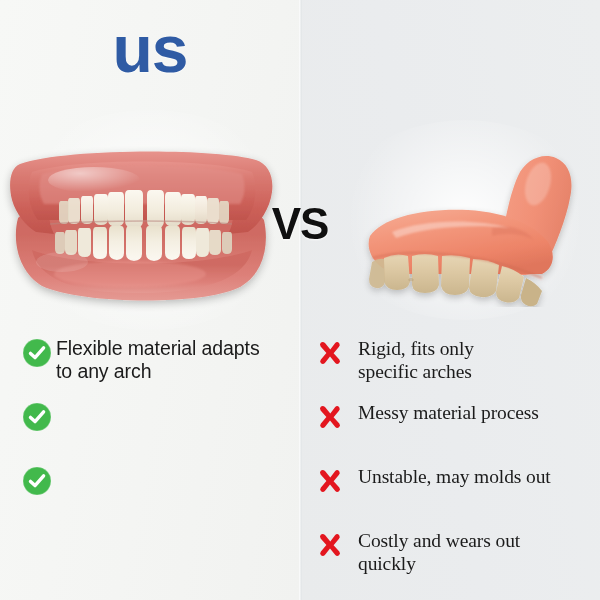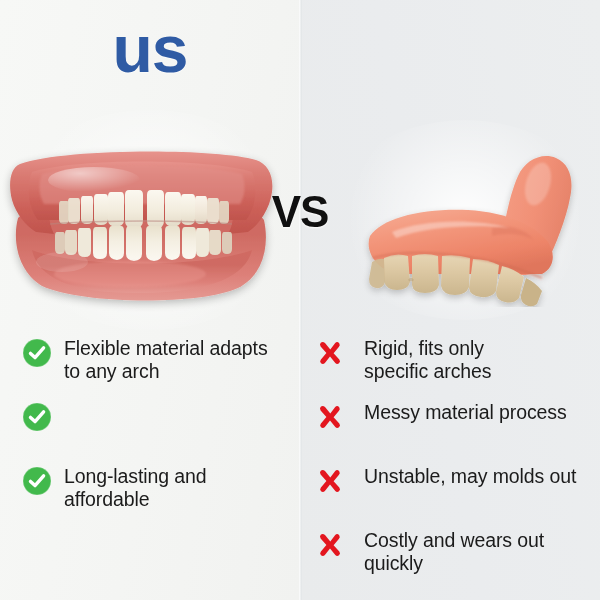--- a/index.html
+++ b/index.html
@@ -78,21 +78,21 @@
     font-weight: 400;
     letter-spacing: 0px;
     color: #555759;
     text-shadow: 0 1px 1px rgba(255,255,255,0.6);
   }
 
   
   .vs-badge {
     position: absolute;
     left: 246px;
-    top: 184px;
+    top: 196px;
     width: 108px;
     height: 56px;
     display: flex;
     align-items: center;
     justify-content: center;
     font-size: 44px;
     font-weight: 700;
     letter-spacing: -1px;
     color: #101010;
     z-index: 6;
@@ -122,31 +122,31 @@
     height: 64px;
   }
   .bullet-mark {
     flex: 0 0 auto;
     width: 30px;
     height: 30px;
     margin-top: 2px;
     display: block;
   }
   .bullet-text {
-    margin-left: 12px;
+    margin-left: 4px;
     font-size: 19.5px;
     line-height: 23px;
     color: #1b1b1b;
     font-weight: 400;
     letter-spacing: -0.1px;
     white-space: pre-line;
     padding-top: 1px;
   }
   .bullets-right .bullet-mark { width: 28px; height: 28px; margin-top: 3px; }
-  .bullets-right .bullet-text { margin-left: 20px; }
+  .bullets-right .bullet-text { margin-left: 14px; font-family: Liberation Serif, serif; }
 </style>
 </head>
 <body>
 
 <div id="canvas">
 
   <div class="panel panel-left"></div>
   <div class="panel panel-right"></div>
   <div class="glow glow-l"></div>
   <div class="glow glow-r"></div>
@@ -340,22 +340,20 @@
         <path d="M8.5,15.4 L13,19.6 L21.6,9.8" fill="none" stroke="#ffffff" stroke-width="3.4" stroke-linecap="round" stroke-linejoin="round"></path>
       </svg>
     </div>
 
     <div class="bullet-row">
       <svg class="bullet-mark" viewBox="0 0 30 30">
         <circle cx="15" cy="15" r="14" fill="#42b94c"></circle>
         <circle cx="15" cy="15" r="14" fill="none" stroke="#ffffff" stroke-width="0.8" opacity="0.35"></circle>
         <path d="M8.5,15.4 L13,19.6 L21.6,9.8" fill="none" stroke="#ffffff" stroke-width="3.4" stroke-linecap="round" stroke-linejoin="round"></path>
       </svg>
-      <div class="bullet-text">Long-lasting and
-affordable</div>
     </div>
   </div>
 
   <div class="bullets bullets-right">
 
     <div class="bullet-row">
       <svg class="bullet-mark" viewBox="0 0 28 28">
         <path d="M5,3.5 Q7,2.2 9,4 L14.3,10.6 L19.2,3.9 Q21.3,2.2 23.2,4.2 Q24.6,6.2 22.8,8
                  L17.6,14.2 L23.3,20.6 Q24.9,22.6 23,24.3 Q20.9,25.8 19.3,23.9
                  L14,17.6 L8.9,24 Q7,25.9 5,24.2 Q3.3,22.4 4.9,20.4

